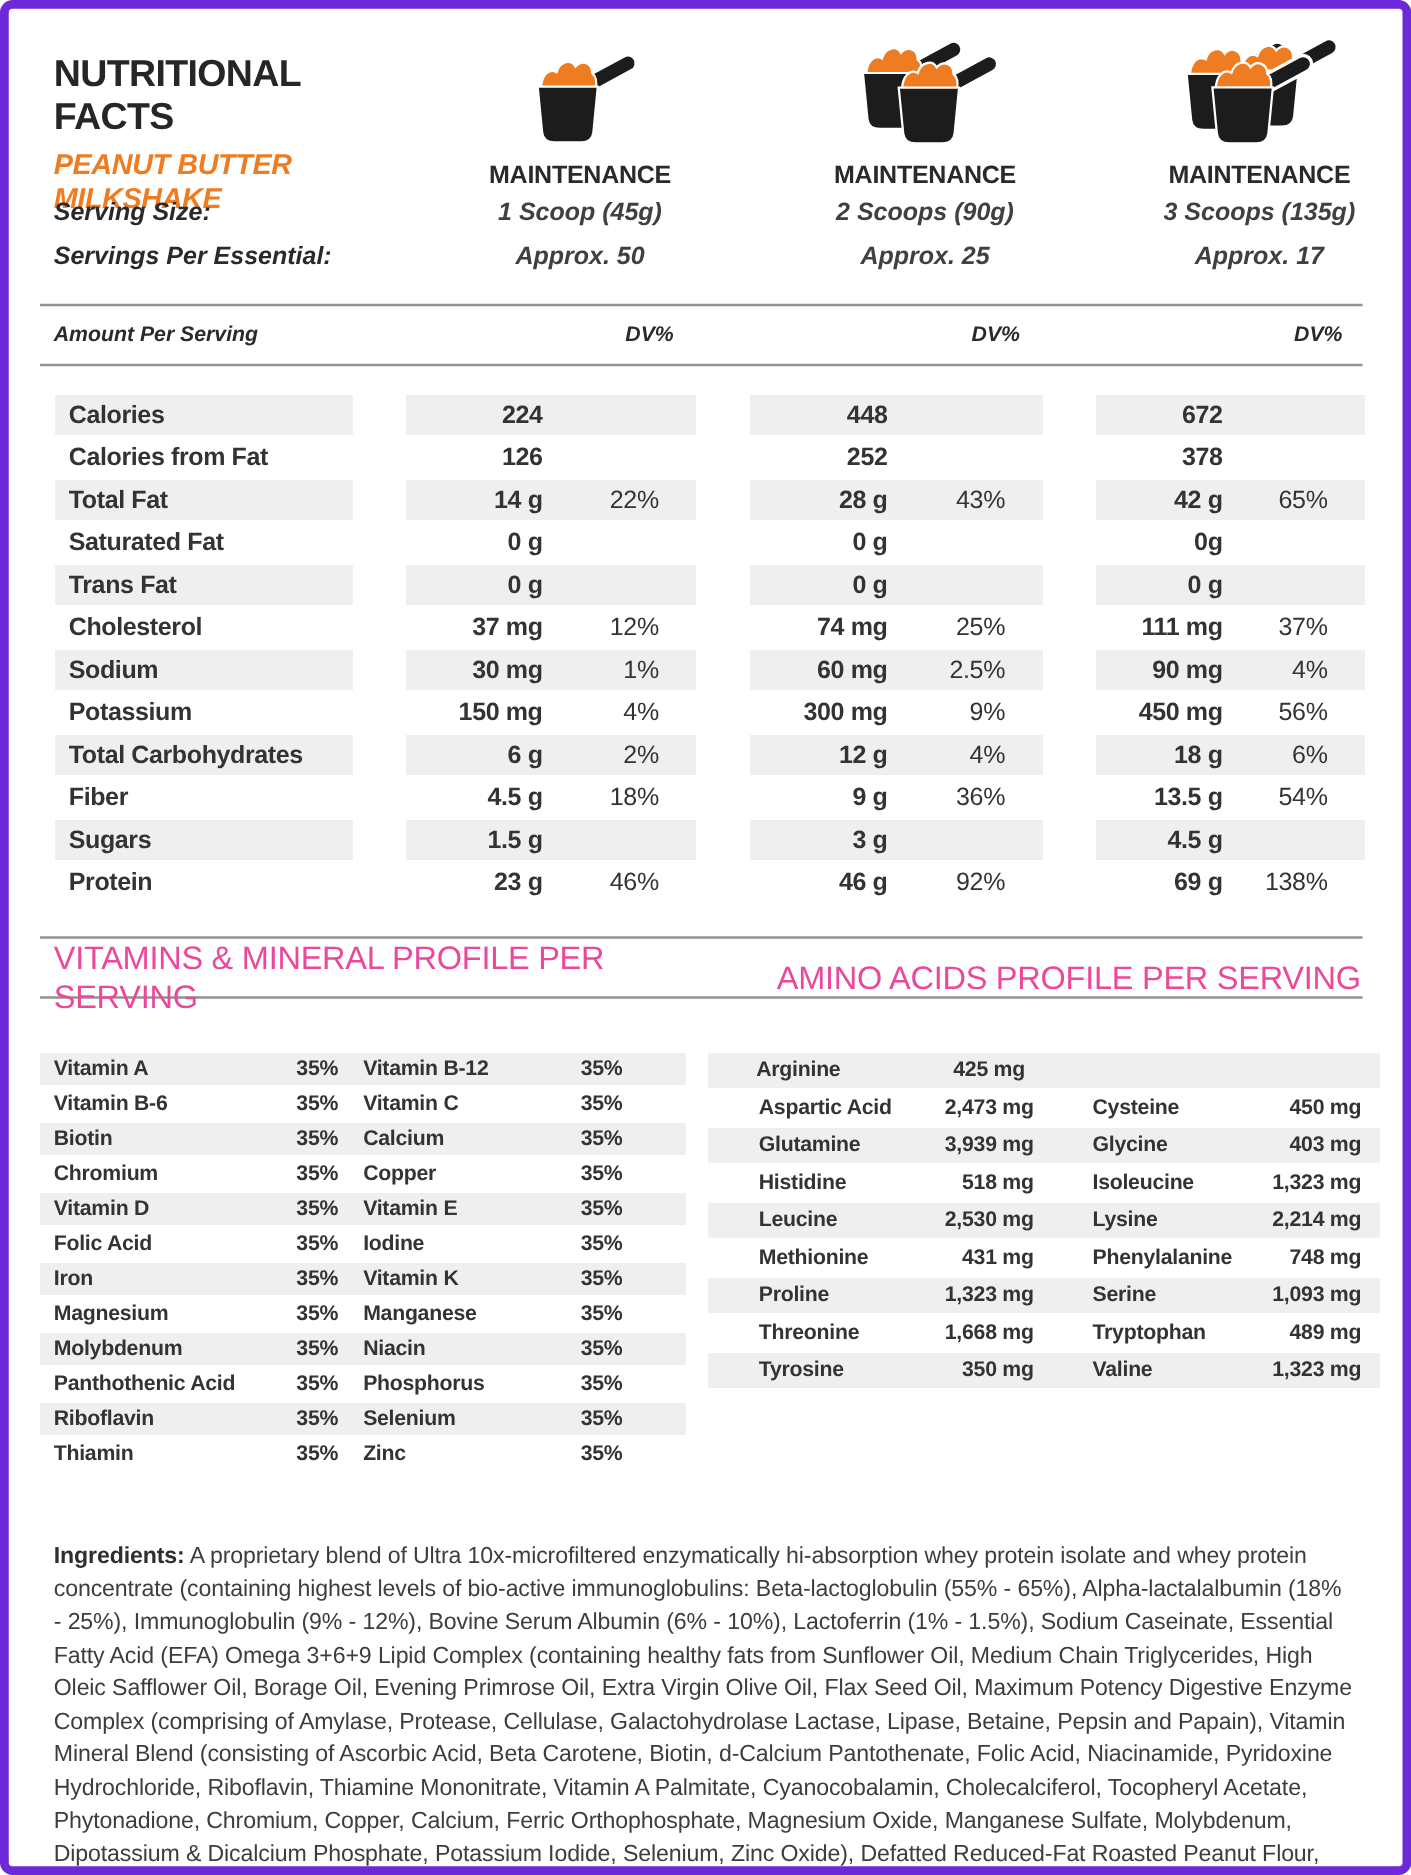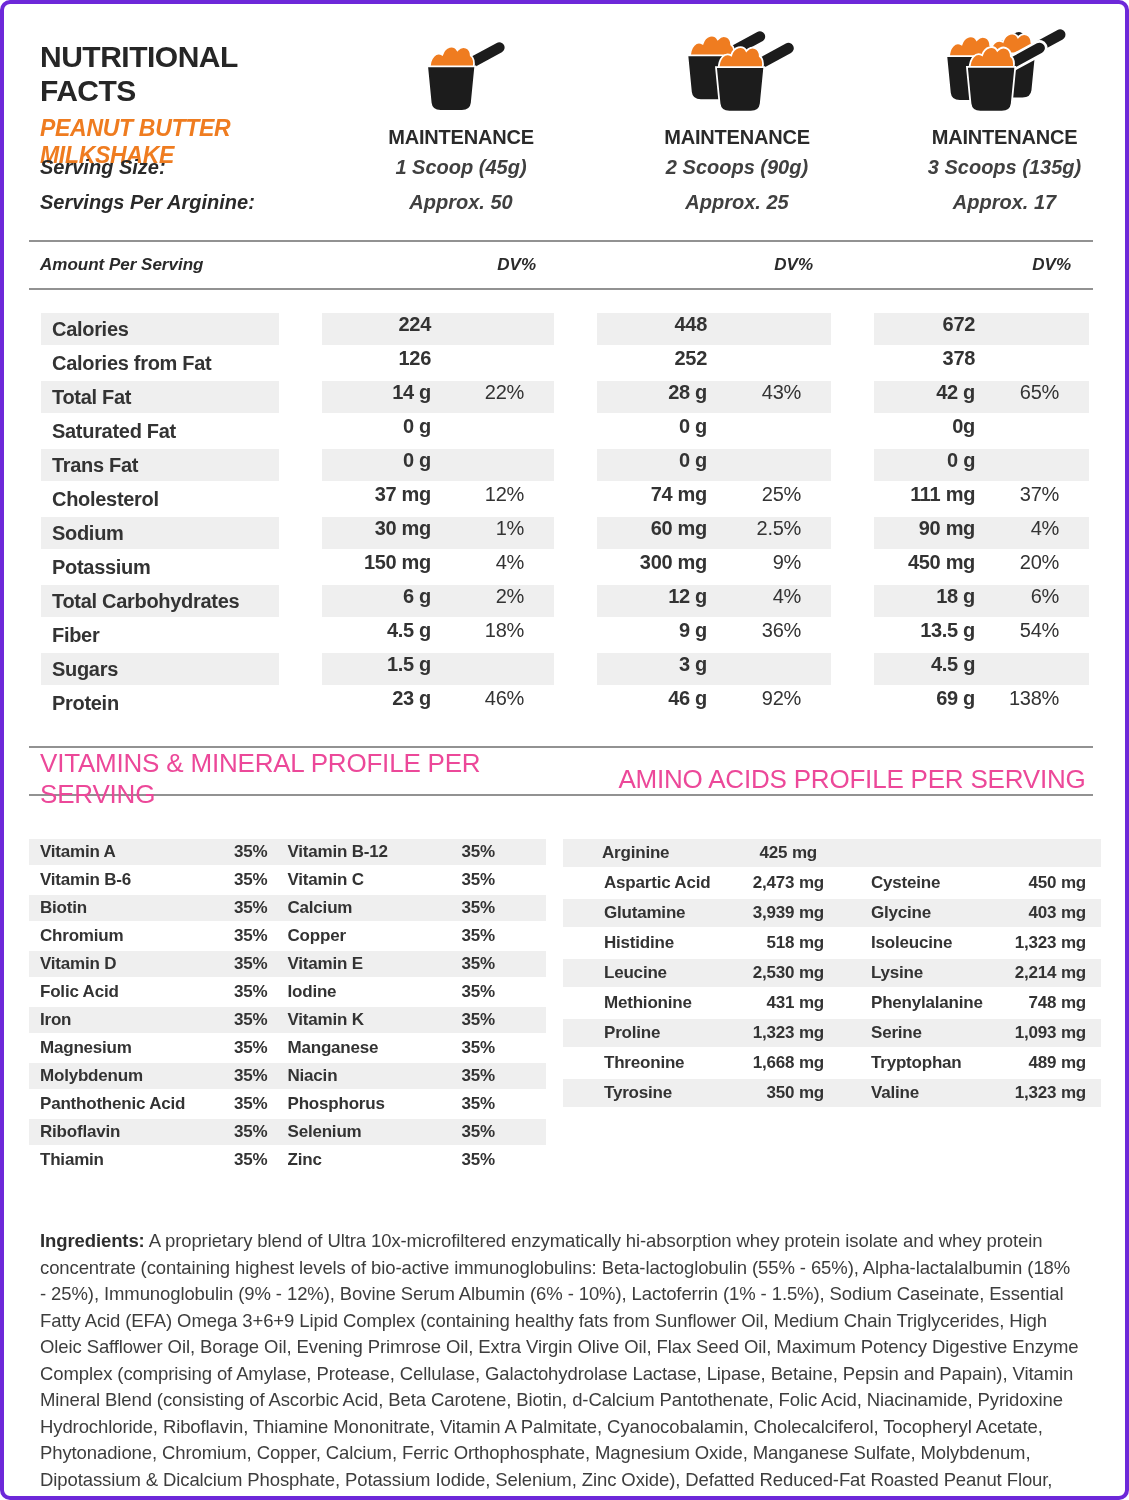--- a/index.html
+++ b/index.html
@@ -1,18 +1,18 @@
 <!DOCTYPE html>
 <html><head>
 <meta charset="utf-8">
 <style>
   html,body { margin:0; padding:0; background:#fff; }
   .page {
     width:1129px; height:1500px; box-sizing:border-box;
-    background:#fff; border:4px solid #6d28d9; border-radius:10px;
+    background:#fff; border:7px solid #6d28d9; border-radius:10px;
     font-family:"Liberation Sans","DejaVu Sans",sans-serif; color:#2e2e2e;
     overflow:hidden; position:relative;
   }
   .content { padding:0 32px 0 25px; }
   .rule { border:none; border-top:2px solid #929292; margin:0; }
 
   
   .hgrid {
     margin-top:22px;
     display:grid;
@@ -36,21 +36,21 @@
   .cols { display:grid; grid-template-columns:262px 256px 258px 239px; column-gap:19px; }
   .thead { padding:13px 0 13px 0; }
   .aps { font-size:17px; font-weight:700; font-style:italic; padding-left:11px; color:#2a2a2a; }
   .thblk { display:flex; justify-content:flex-end; }
   .th-dv { font-size:17px; font-weight:700; font-style:italic; padding-right:30px; color:#2a2a2a; }
   .nrows { margin-top:22px; }
   .nrow { display:grid; grid-template-columns:262px 256px 258px 239px; column-gap:19px; height:34px; }
   .nrow .cell { padding:1px 12px; background-clip:content-box; }
   .nrow:nth-child(odd) .cell { background-color:#efefef; }
   .lbl { font-size:20px; font-weight:700; letter-spacing:-0.3px; line-height:32px; text-indent:11px; color:#333; }
-  .blk { display:flex; align-items:flex-start; }
+  .blk { display:flex; align-items:center; }
   .amt { width:47%; text-align:right; font-size:20px; font-weight:700; letter-spacing:-0.3px; color:#333; }
   .dv  { flex:1; text-align:right; padding-right:30px; font-size:20px; font-weight:400; letter-spacing:-0.3px; color:#333; }
   .after-rows { margin-top:26px; }
 
   
   .ptitles { display:grid; grid-template-columns:517px 538px; column-gap:17px; height:46px; align-items:center; }
   .ptitle { font-size:26px; font-weight:400; letter-spacing:-0.2px; color:#ec4899; }
   .ptitle.vt { padding-left:11px; }
   .ptitle.at { text-align:center; padding-left:40px; }
 
@@ -118,21 +118,21 @@
 
       <div class="maint" style="grid-column:2;grid-row:2">MAINTENANCE</div>
       <div class="maint" style="grid-column:3;grid-row:2">MAINTENANCE</div>
       <div class="maint" style="grid-column:4;grid-row:2">MAINTENANCE</div>
 
       <div class="slabel" style="grid-column:1;grid-row:3">Serving Size:</div>
       <div class="sval" style="grid-column:2;grid-row:3">1 Scoop (45g)</div>
       <div class="sval" style="grid-column:3;grid-row:3">2 Scoops (90g)</div>
       <div class="sval" style="grid-column:4;grid-row:3">3 Scoops (135g)</div>
 
-      <div class="slabel" style="grid-column:1;grid-row:4">Servings Per Arginine:</div>
+      <div class="slabel" style="grid-column:1;grid-row:4">Servings Per Essential:</div>
       <div class="sval" style="grid-column:2;grid-row:4">Approx. 50</div>
       <div class="sval" style="grid-column:3;grid-row:4">Approx. 25</div>
       <div class="sval" style="grid-column:4;grid-row:4">Approx. 17</div>
     </div>
 
     <hr class="rule" style="margin-top:20px">
 
     <div class="cols thead">
       <div class="aps">Amount Per Serving</div>
       <div class="thblk">
@@ -266,21 +266,21 @@
     <div class="cell blk">
       <span class="amt">150 mg</span>
             <span class="dv">4%</span>
     </div>
     <div class="cell blk">
       <span class="amt">300 mg</span>
             <span class="dv">9%</span>
     </div>
     <div class="cell blk">
       <span class="amt">450 mg</span>
-            <span class="dv">20%</span>
+            <span class="dv">56%</span>
     </div>
   </div>
 
   <div class="nrow">
     <div class="cell lbl">Total Carbohydrates</div>
     <div class="cell blk">
       <span class="amt">6 g</span>
             <span class="dv">2%</span>
     </div>
     <div class="cell blk">

